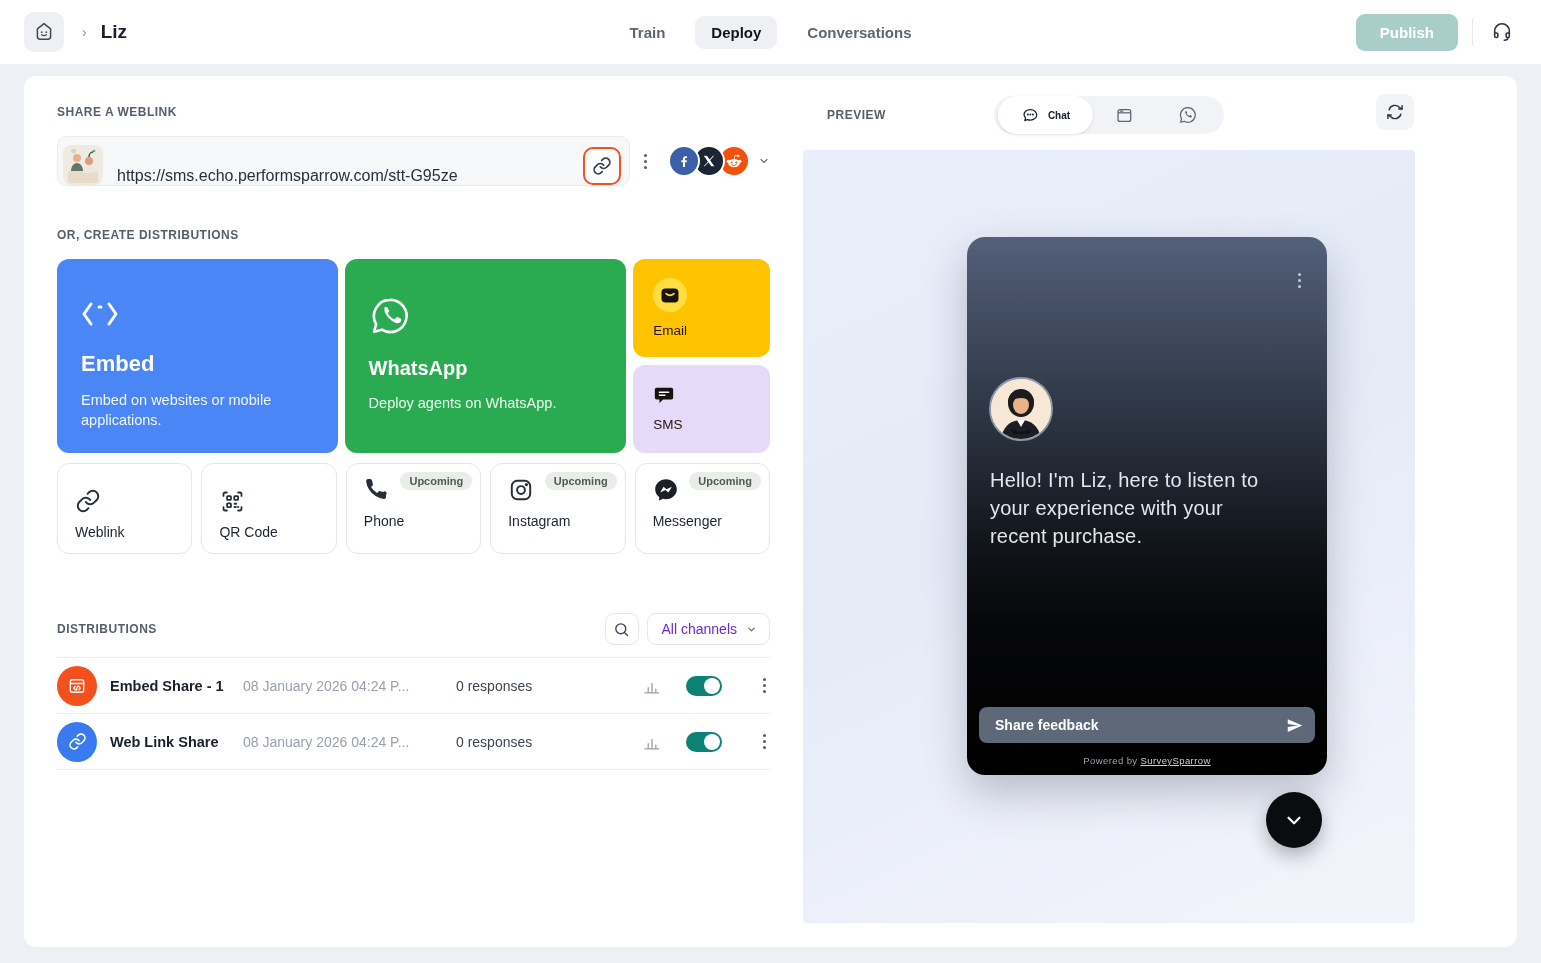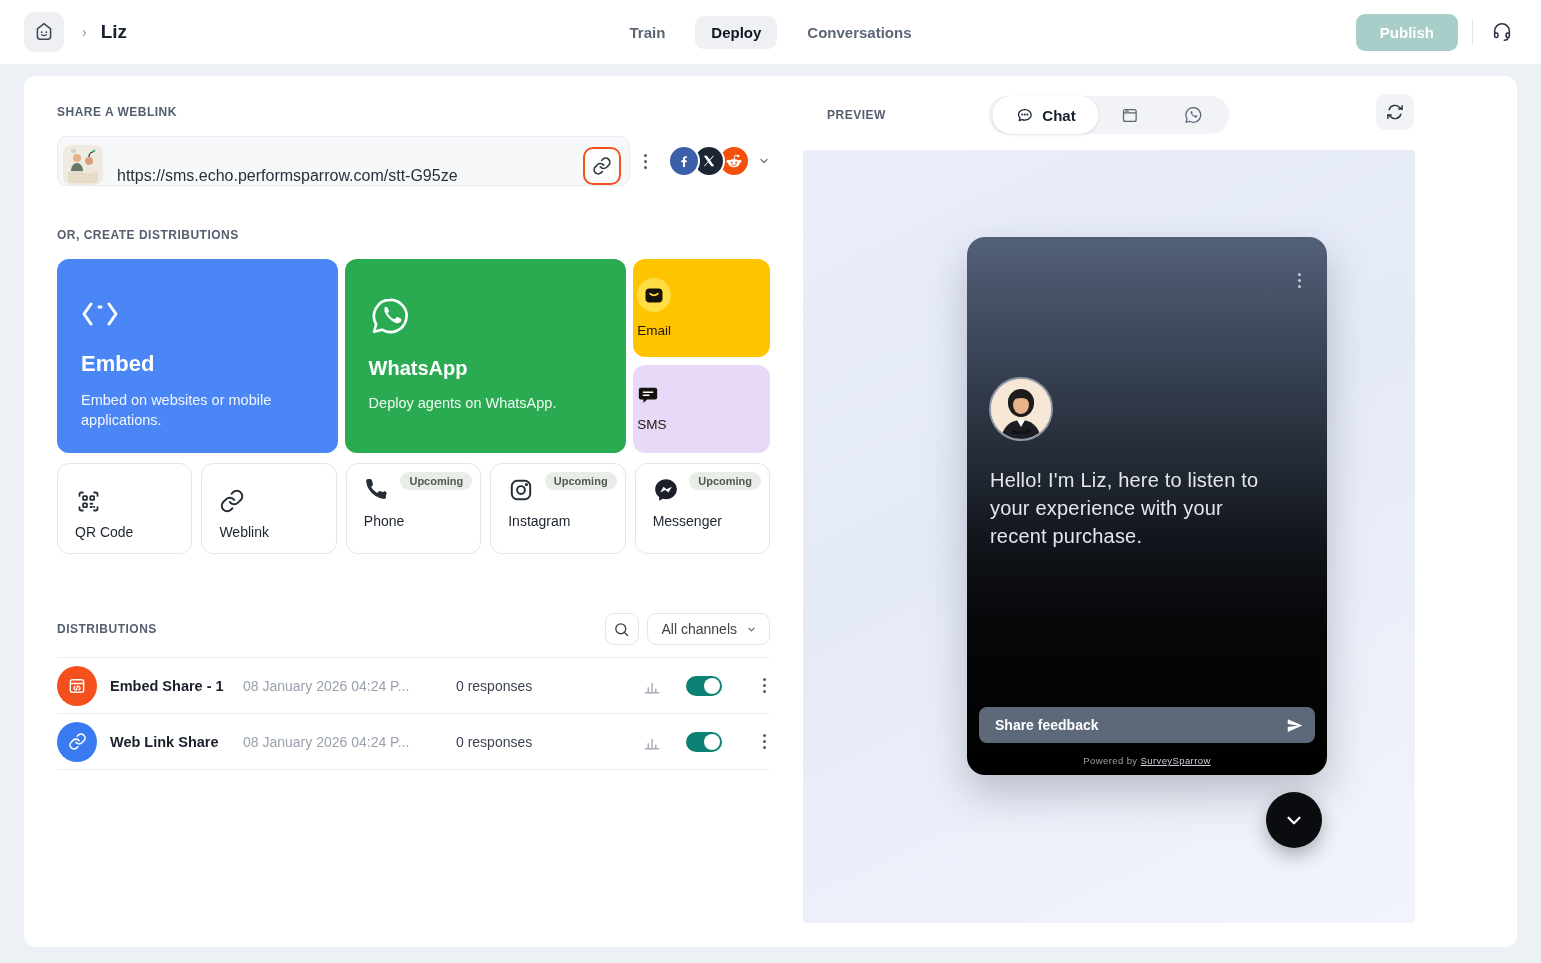--- a/index.html
+++ b/index.html
@@ -46,37 +46,37 @@
 
   .create-label { margin-top:42px; }
   .big-cards { margin-top:17px; display:flex; gap:7px; height:194px; }
   .card-embed { width:281px; border-radius:12px; background:#4a86f5; color:#fff; padding:36px 24px; cursor:pointer; }
   .card-embed .code-ic { margin-top:6px; }
   .card-title-lg { font-size:22px; font-weight:700; margin-top:24px; }
   .card-desc { font-size:14.5px; line-height:20px; margin-top:13px; color:rgba(255,255,255,.93); }
   .card-wa { width:282px; border-radius:12px; background:#2aab52; color:#fff; padding:36px 24px; cursor:pointer; }
   .card-wa .card-title-lg { font-size:20px; margin-top:20px; }
   .mini-col { width:137px; display:flex; flex-direction:column; gap:8px; }
-  .tile { flex:1; border-radius:12px; padding:19px 4px; cursor:pointer; }
+  .tile { flex:1; border-radius:12px; padding:19px 20px; cursor:pointer; }
   .tile-email { background:#ffc400; }
   .tile-sms { background:#e7d9f8; }
   .tile-label { font-size:13.5px; font-weight:400; color:#21160b; margin-top:11px; }
   .email-ic-wrap { width:34px; height:34px; border-radius:50%; background:#ffdd43; display:flex; align-items:center; justify-content:center; }
 
   .small-cards { margin-top:10px; display:flex; gap:9px; height:91px; }
   .scard { flex:1; border:1px solid #e3e6eb; border-radius:12px; padding:10px 0 0 17px; position:relative; cursor:pointer; }
   .scard-icon { margin-top:13px; height:28px; display:flex; align-items:center; }
   .scard.badged .scard-icon { margin-top:2px; }
   .scard-label { font-size:14px; color:#1b2430; margin-top:9px; }
   .upcoming-badge { position:absolute; top:8px; right:8px; background:#e8ede7; color:#4e5a52; font-size:11px; font-weight:600; border-radius:10px; padding:3px 9px; }
 
   .dist-head { margin-top:59px; display:flex; align-items:center; }
   .dist-tools { margin-left:auto; display:flex; align-items:center; gap:8px; }
   .search-btn { width:34px; height:32px; border:1px solid #e3e6eb; border-radius:9px; background:#fff; display:flex; align-items:center; justify-content:center; cursor:pointer; }
-  .channel-select { height:32px; border:1px solid #e3e6eb; border-radius:9px; background:#fff; display:flex; align-items:center; gap:9px; padding:0 12px 0 14px; font-size:14px; color:#404040; cursor:pointer; }
+  .channel-select { height:32px; border:1px solid #e3e6eb; border-radius:9px; background:#fff; display:flex; align-items:center; gap:9px; padding:0 12px 0 14px; font-size:14px; color:#6d28d9; cursor:pointer; }
 
   .dist-table { margin-top:12px; border-top:1px solid #eceef1; }
   .dist-row { height:56px; display:flex; align-items:center; border-bottom:1px solid #eceef1; }
   .row-icon { width:40px; height:40px; border-radius:50%; display:flex; align-items:center; justify-content:center; flex:none; }
   .row-icon.embed { background:#f4501e; }
   .row-icon.weblink { background:#3a7af0; }
   .row-name { width:133px; margin-left:13px; font-size:14.5px; font-weight:700; color:#18202c; }
   .row-date { width:213px; font-size:14px; color:#99a1ad; }
   .row-resp { flex:1; font-size:14px; color:#3d4552; }
   .row-chart { width:22px; margin-right:22px; cursor:pointer; }
@@ -84,21 +84,21 @@
   .toggle .knob { position:absolute; top:2px; right:2px; width:16px; height:16px; border-radius:50%; background:#fff; }
   .row-kebab { margin-left:37px; cursor:pointer; padding:4px; }
 
   
   .right-col { position:absolute; left:779px; top:0; width:612px; }
   .preview-head { height:74px; position:relative; display:flex; align-items:center; }
   .preview-label { position:absolute; left:24px; top:32px; }
   .seg-control { position:absolute; left:50%; transform:translateX(-50%); top:20px; height:38px; background:#f1f3f6; border-radius:19px; display:flex; align-items:center; padding:0 4px; }
   .seg-item { height:38px; display:flex; align-items:center; justify-content:center; padding:0 22px; cursor:pointer; color:#5b6676; }
   .seg-item.active { background:#ffffff; border-radius:19px; box-shadow:0 1px 3px rgba(20,30,50,.12); color:#14202e; gap:8px; padding:0 23px; }
-  .seg-item.active .seg-label { font-size:15px; font-weight:700; }
+  .seg-item.active .seg-label { font-size:10px; font-weight:700; }
   .refresh-btn { position:absolute; right:1px; top:18px; width:38px; height:36px; background:#f1f3f6; border-radius:9px; display:flex; align-items:center; justify-content:center; cursor:pointer; }
 
   .preview-stage { height:773px; border-radius:3px; background:linear-gradient(155deg,#eaeefb 0%,#e5eaf7 45%,#eef1fa 80%,#f2f4fb 100%); position:relative; overflow:hidden; }
   .phone-card { position:absolute; left:164px; top:87px; width:360px; height:538px; border-radius:18px; background:linear-gradient(180deg,#53607a 0%,#3a4456 22%,#232a35 42%,#101319 58%,#060709 72%,#000000 100%); box-shadow:0 18px 40px rgba(30,40,60,.25); }
   .phone-kebab { position:absolute; top:36px; right:26px; cursor:pointer; }
   .phone-kebab i { background:#c7ccd4; }
   .bot-avatar { position:absolute; left:22px; top:140px; width:64px; height:64px; border-radius:50%; border:2px solid #8d97a3; overflow:hidden; background:#f6e7d6; }
   .bot-msg { position:absolute; left:23px; top:229px; width:278px; font-size:20px; line-height:28px; color:#e3e7ec; letter-spacing:.2px; }
   .feedback-bar { position:absolute; left:12px; top:470px; width:336px; height:36px; background:#5d6879; border-radius:8px; display:flex; align-items:center; padding:0 12px 0 16px; cursor:text; }
   .feedback-text { font-size:14px; font-weight:700; color:#ffffff; flex:1; }
@@ -247,39 +247,39 @@
             <path d="M7 9h10M7 12.2h6" stroke="#ffffff" stroke-width="1.7" stroke-linecap="round"></path>
           </svg>
           <div class="tile-label">SMS</div>
         </div>
       </div>
     </div>
 
     <div class="small-cards">
       <div class="scard">
         <div class="scard-icon">
+          <svg width="26" height="26" viewBox="0 0 24 24" fill="none" stroke="#262e3a" stroke-width="1.8" stroke-linecap="round" stroke-linejoin="round">
+            <path d="M10 13a5 5 0 0 0 7.54.54l2.5-2.5a5 5 0 0 0-7.07-7.07l-1.4 1.4"></path>
+            <path d="M14 11a5 5 0 0 0-7.54-.54l-2.5 2.5a5 5 0 0 0 7.07 7.07l1.4-1.4"></path>
+          </svg>
+        </div>
+        <div class="scard-label">Weblink</div>
+      </div>
+
+      <div class="scard">
+        <div class="scard-icon">
           <svg width="27" height="27" viewBox="0 0 24 24" fill="none" stroke="#262e3a" stroke-width="1.6" stroke-linecap="round" stroke-linejoin="round">
             <path d="M4 7V5.5A1.5 1.5 0 0 1 5.5 4H7M17 4h1.5A1.5 1.5 0 0 1 20 5.5V7M20 17v1.5a1.5 1.5 0 0 1-1.5 1.5H17M7 20H5.5A1.5 1.5 0 0 1 4 18.5V17"></path>
             <rect x="7.2" y="7.2" width="3.4" height="3.4" rx="0.6"></rect>
             <rect x="13.6" y="7.2" width="3.4" height="3.4" rx="0.6"></rect>
             <rect x="7.2" y="13.6" width="3.4" height="3.4" rx="0.6"></rect>
             <path d="M13.8 14h1.6M16.8 16.8h.4M13.8 16.9h1.2"></path>
           </svg>
         </div>
         <div class="scard-label">QR Code</div>
-      </div>
-
-      <div class="scard">
-        <div class="scard-icon">
-          <svg width="26" height="26" viewBox="0 0 24 24" fill="none" stroke="#262e3a" stroke-width="1.8" stroke-linecap="round" stroke-linejoin="round">
-            <path d="M10 13a5 5 0 0 0 7.54.54l2.5-2.5a5 5 0 0 0-7.07-7.07l-1.4 1.4"></path>
-            <path d="M14 11a5 5 0 0 0-7.54-.54l-2.5 2.5a5 5 0 0 0 7.07 7.07l1.4-1.4"></path>
-          </svg>
-        </div>
-        <div class="scard-label">Weblink</div>
       </div>
 
       <div class="scard badged">
         <span class="upcoming-badge">Upcoming</span>
         <div class="scard-icon">
           <svg width="24" height="24" viewBox="0 0 24 24" fill="#262e3a">
             <path d="M22 16.92v2a2 2 0 0 1-2.18 2 19.79 19.79 0 0 1-8.63-3.07 19.5 19.5 0 0 1-6-6A19.79 19.79 0 0 1 2.12 3.2 2 2 0 0 1 4.11 1h2a2 2 0 0 1 2 1.72c.13.96.36 1.9.7 2.81a2 2 0 0 1-.45 2.11L7.09 8.91a16 16 0 0 0 6 6l1.27-1.27a2 2 0 0 1 2.11-.45c.91.34 1.85.57 2.81.7A2 2 0 0 1 22 16.92z"></path>
           </svg>
         </div>
         <div class="scard-label">Phone</div>

